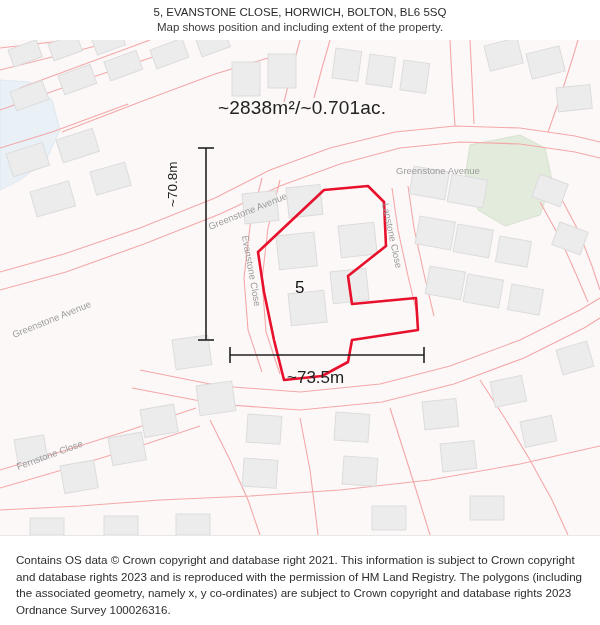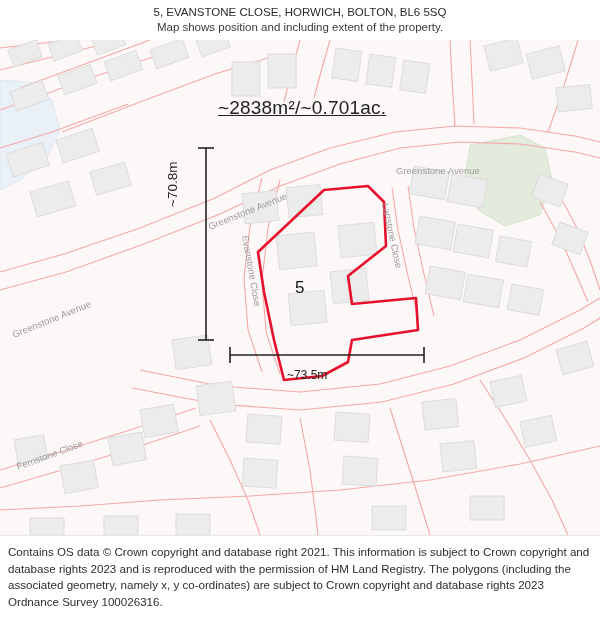--- a/index.html
+++ b/index.html
@@ -53,21 +53,20 @@
   .map svg {
     display: block;
   }
   .area-label {
     position: absolute;
     top: 57px;
     left: 218px;
     font-size: 19px;
     color: #222222;
     letter-spacing: 0.2px;
-    text-decoration: underline;
   }
   .plot-number {
     position: absolute;
     top: 238px;
     left: 295px;
     font-size: 17px;
     color: #111111;
   }
   .dim-vertical {
     position: absolute;
@@ -76,37 +75,37 @@
     font-size: 13.5px;
     color: #222222;
     transform: rotate(-90deg);
     transform-origin: left top;
     white-space: nowrap;
   }
   .dim-horizontal {
     position: absolute;
     top: 328px;
     left: 287px;
-    font-size: 12px;
+    font-size: 17px;
     color: #222222;
     white-space: nowrap;
   }
   
   .footer {
     position: absolute;
     top: 536px;
     left: 0;
     width: 600px;
     height: 89px;
     background: #ffffff;
     padding: 4px 4px 0 4px;
     box-sizing: border-box;
   }
   .footer p {
-    margin: 4px;
+    margin: 12px;
     font-size: 11.6px;
     line-height: 16.5px;
     color: #2d2d2d;
   }
   .sep-line {
     position: absolute;
     top: 535px;
     left: 0;
     width: 600px;
     height: 1px;

